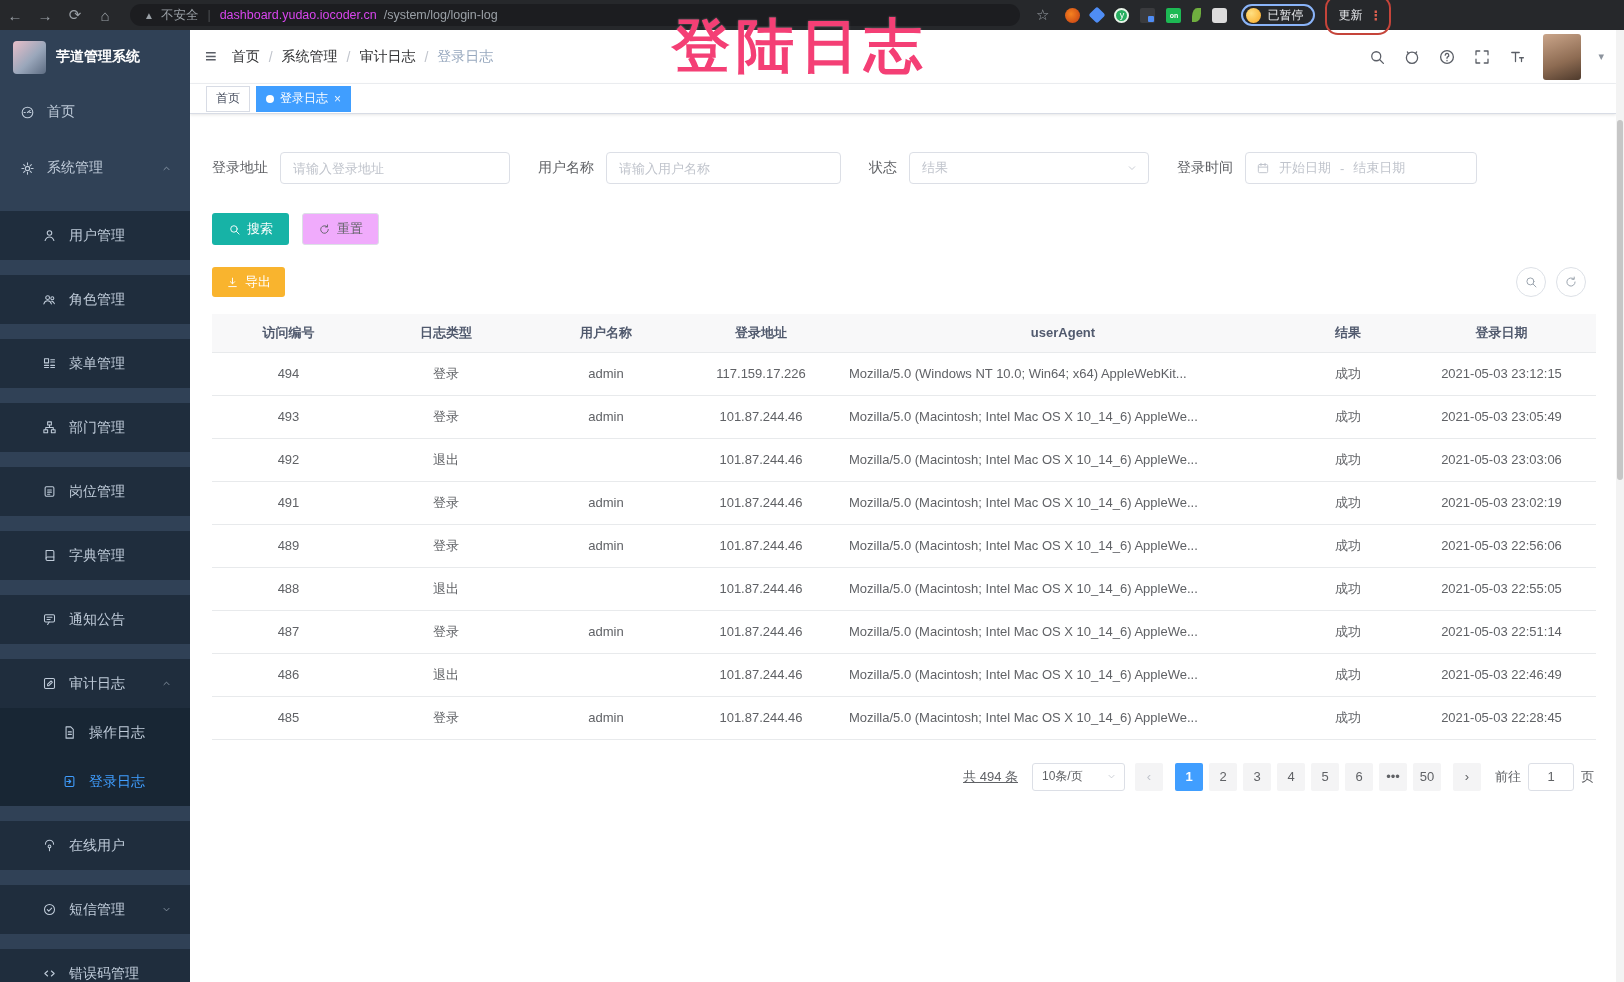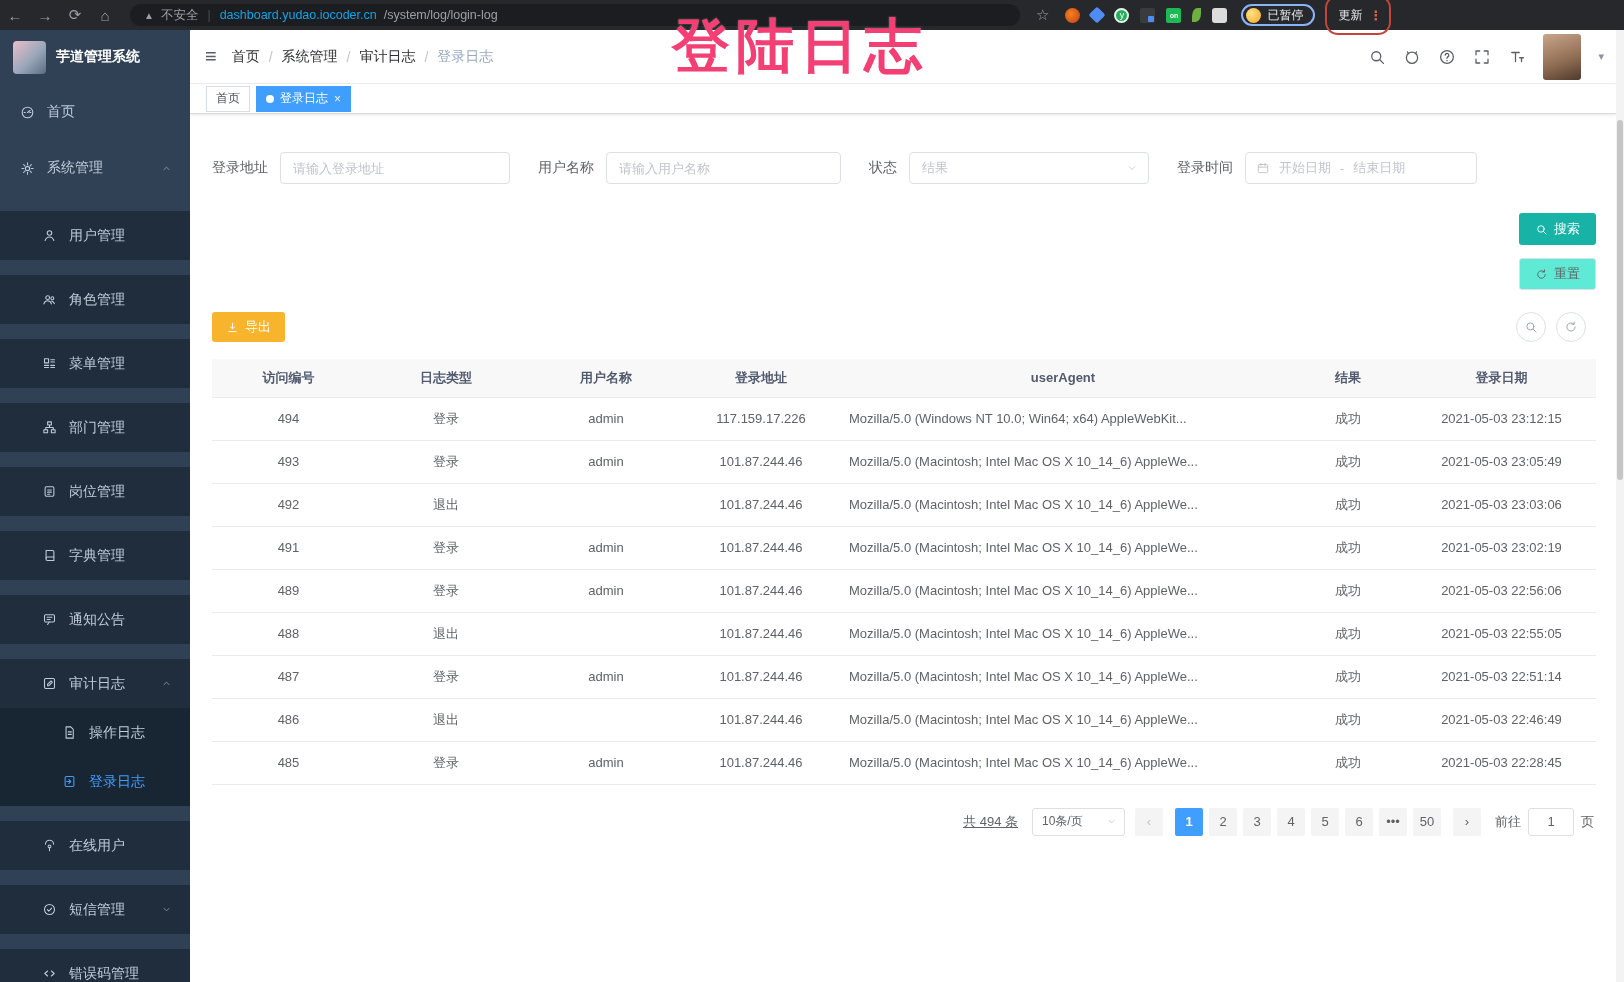--- a/index.html
+++ b/index.html
@@ -7,21 +7,21 @@
   body { font-family:"Liberation Sans","DejaVu Sans",sans-serif; background:#fff; position:relative; }
   .ic { stroke:currentColor; fill:none; stroke-width:1.7; stroke-linecap:round; stroke-linejoin:round; }
 
   
   .browser-bar { position:absolute; top:0; left:0; right:0; height:30px; background:#26282b; display:flex; align-items:center; z-index:5; }
   .nav-ic { color:#9aa0a6; font-size:15px; width:30px; text-align:center; cursor:pointer; }
   .omnibox { margin-left:10px; height:22px; width:890px; background:#1c1d20; border-radius:11px; display:flex; align-items:center; padding:0 14px; font-size:12.5px; gap:7px; }
   .warn-tri { color:#9aa0a6; font-size:10px; }
   .warn-txt { color:#9aa0a6; }
   .omni-div { color:#4a4d51; margin:0 2px; }
-  .url-domain { color:#0ea5e9; }
+  .url-domain { color:#d946ef; }
   .url-path { color:#9aa0a6; }
   .star { color:#9aa0a6; font-size:15px; margin-left:16px; cursor:pointer; }
   .ext-row { display:flex; align-items:center; gap:11px; margin-left:16px; }
   .ext { width:15px; height:15px; cursor:pointer; }
   .ext-orange { border-radius:50%; background:radial-gradient(circle at 40% 40%, #f58220, #c33c12); }
   .ext-gem { width:12px; height:12px; background:#4f8df5; transform:rotate(45deg); border-radius:2px; }
   .ext-green { border-radius:50%; background:#27ae60; border:2px solid #e8f5e9; color:#fff; font-size:9px; text-align:center; line-height:11px; }
   .ext-grid { background:#3a3b3e; border-radius:2px; position:relative; }
   .ext-grid::after { content:""; position:absolute; right:1px; bottom:1px; width:6px; height:6px; background:#4f8df5; border-radius:1px; }
   .ext-on { background:#1db954; border-radius:2px; color:#fff; font-size:7px; font-weight:bold; text-align:center; line-height:15px; }
@@ -76,25 +76,25 @@
   .f-input { width:230px; height:32px; border:1px solid #dcdfe6; border-radius:4px; padding:0 12px; font-size:13px; color:#606266; font-family:inherit; }
   .f-input::placeholder { color:#c0c4cc; }
   .f-select { width:240px; height:32px; border:1px solid #dcdfe6; border-radius:4px; padding:0 10px 0 12px; display:flex; align-items:center; cursor:pointer; }
   .f-select .ph { font-size:13px; color:#c0c4cc; }
   .f-select .sel-caret { margin-left:auto; color:#c0c4cc; width:12px; height:12px; }
   .f-range { width:232px; height:32px; border:1px solid #dcdfe6; border-radius:4px; display:flex; align-items:center; gap:9px; padding:0 10px; cursor:pointer; }
   .f-range svg { width:14px; height:14px; color:#c0c4cc; }
   .f-range .ph { font-size:13px; color:#c0c4cc; }
   .f-range .dash { color:#c0c4cc; font-size:13px; }
 
-  .btn-row { margin-top:29px; display:flex; align-items:flex-end; gap:13px;flex-direction:column; }
+  .btn-row { margin-top:29px; display:flex; align-items:flex-start; gap:13px; }
   .btn { height:32px; border-radius:3px; display:inline-flex; align-items:center; gap:6px; font-size:13px; padding:0 15px; cursor:pointer; border:1px solid transparent; }
   .btn svg { width:13px; height:13px; }
   .btn-search { background:#17b3a6; color:#fff; }
-  .btn-reset { background:#5eead4; border-color:#dcdfe6; color:#606266; }
+  .btn-reset { background:#f0abfc; border-color:#dcdfe6; color:#606266; }
   .export-row { margin-top:22px; display:flex; align-items:flex-start; }
   .btn-export { height:30px; background:#f9b42e; color:#fff; padding:0 13px; }
   .tool-circles { margin-left:auto; display:flex; gap:10px; margin-right:10px; }
   .circle-btn { width:30px; height:30px; border-radius:50%; border:1px solid #dde1e7; display:flex; align-items:center; justify-content:center; color:#9aa3ad; cursor:pointer; background:#fff; }
   .circle-btn svg { width:14px; height:14px; }
 
   
   .log-table { margin-top:17px; width:100%; border-collapse:collapse; table-layout:fixed; font-size:13px; }
   .log-table col.c-id{width:153px} .log-table col.c-type{width:162px} .log-table col.c-user{width:158px}
   .log-table col.c-ip{width:152px} .log-table col.c-ua{width:452px} .log-table col.c-res{width:118px}

